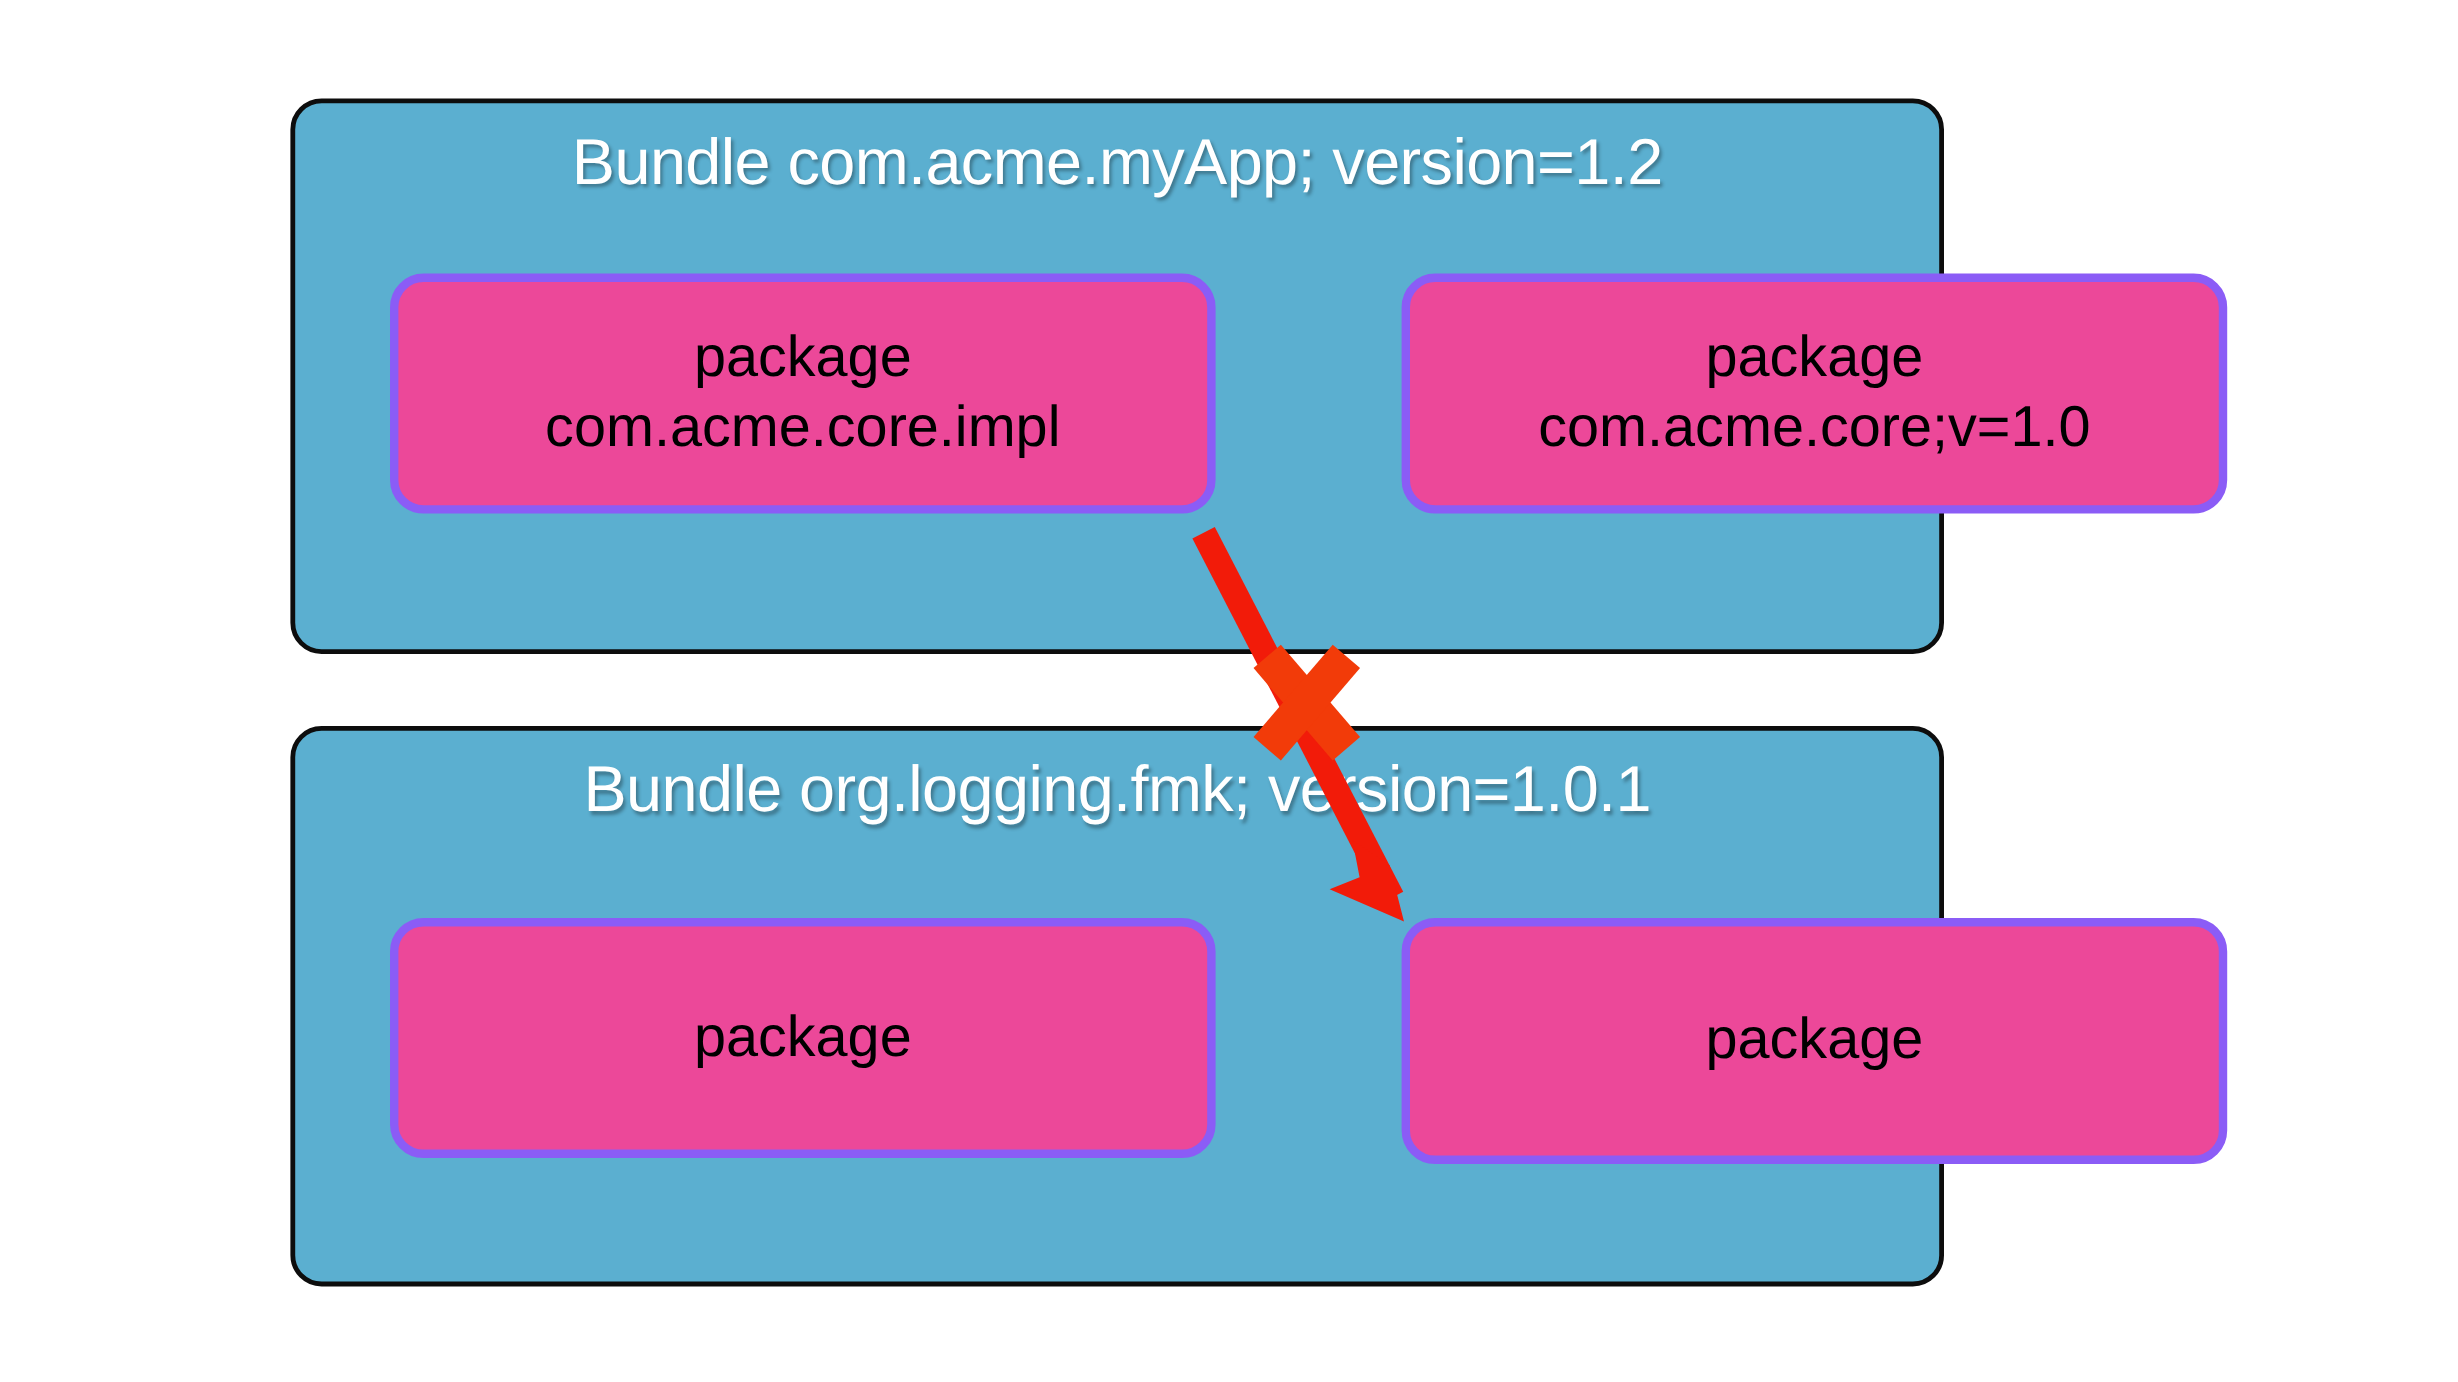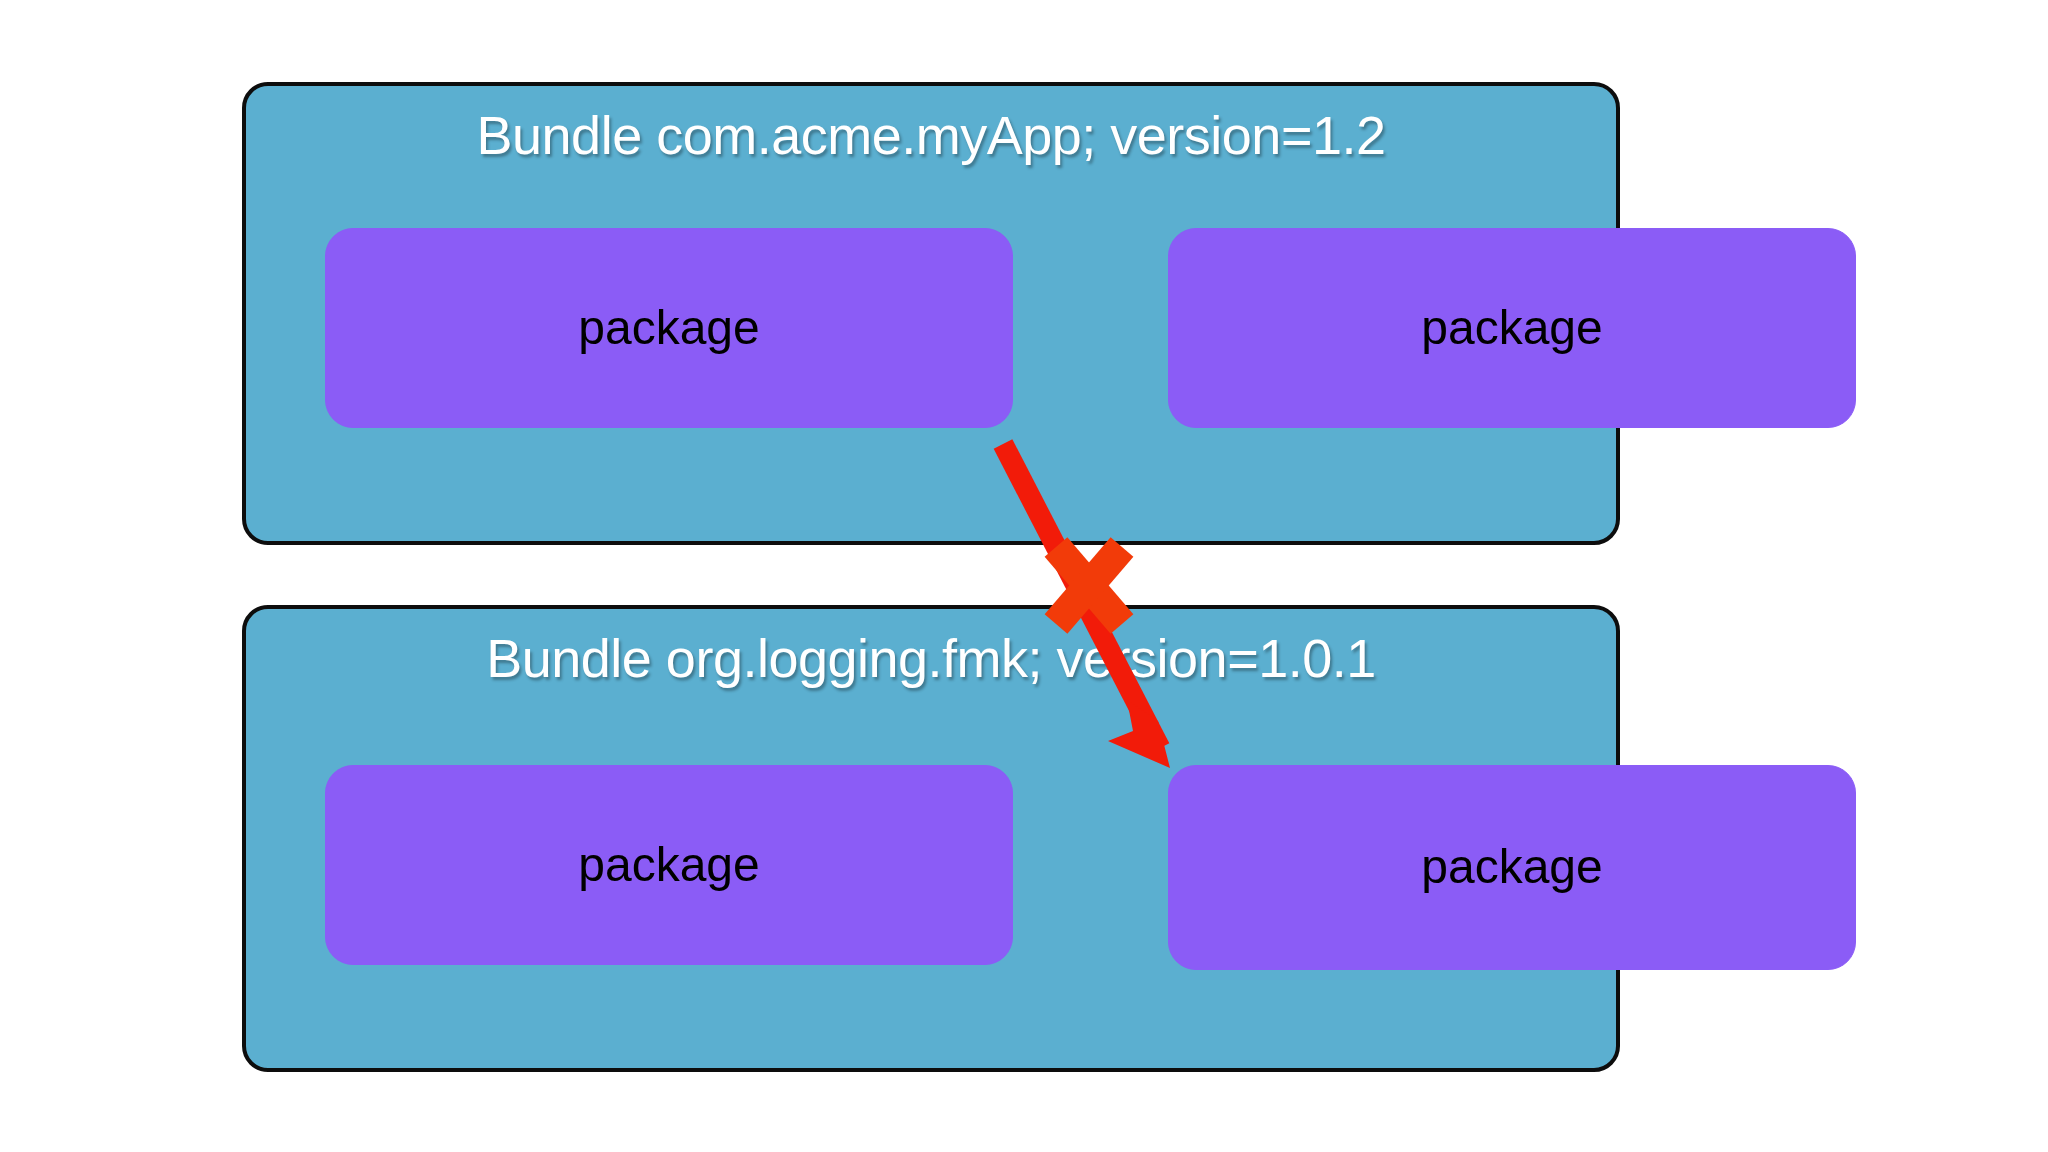--- a/index.html
+++ b/index.html
@@ -45,22 +45,22 @@
     letter-spacing: -0.5px;
     white-space: nowrap;
     text-shadow: 2px 3px 3px rgba(0,0,0,0.32);
   }
   #bundle-1 .bundle-title { top: 18px; }
   #bundle-2 .bundle-title { top: 18px; }
 
   
   .pkg {
     position: absolute;
-    background: #8b5cf6;
-    border: 1px solid #8b5cf6;
+    background: #ec4899;
+    border: 7px solid #8b5cf6;
     border-radius: 28px;
     box-sizing: border-box;
     display: flex;
     flex-direction: column;
     align-items: center;
     justify-content: center;
     color: #000000;
     font-family: "Liberation Sans", sans-serif;
     font-size: 48px;
     line-height: 1.22;
@@ -93,24 +93,26 @@
   <div class="bundle" id="bundle-1">
     <div class="bundle-title">Bundle com.acme.myApp; version=1.2</div>
   </div>
 
   <div class="bundle" id="bundle-2">
     <div class="bundle-title">Bundle org.logging.fmk; version=1.0.1</div>
   </div>
 
   <div class="pkg" id="pkg-core-impl">
     <span class="l1">package</span>
+    <span class="l2">com.acme.core.impl</span>
   </div>
 
   <div class="pkg" id="pkg-core-api">
     <span class="l1">package</span>
+    <span class="l2">com.acme.core;v=1.0</span>
   </div>
 
   <div class="pkg" id="pkg-fmk-impl">
     <span class="l1">package</span>
   </div>
 
   <div class="pkg" id="pkg-fmk-api">
     <span class="l1">package</span>
   </div>
 

